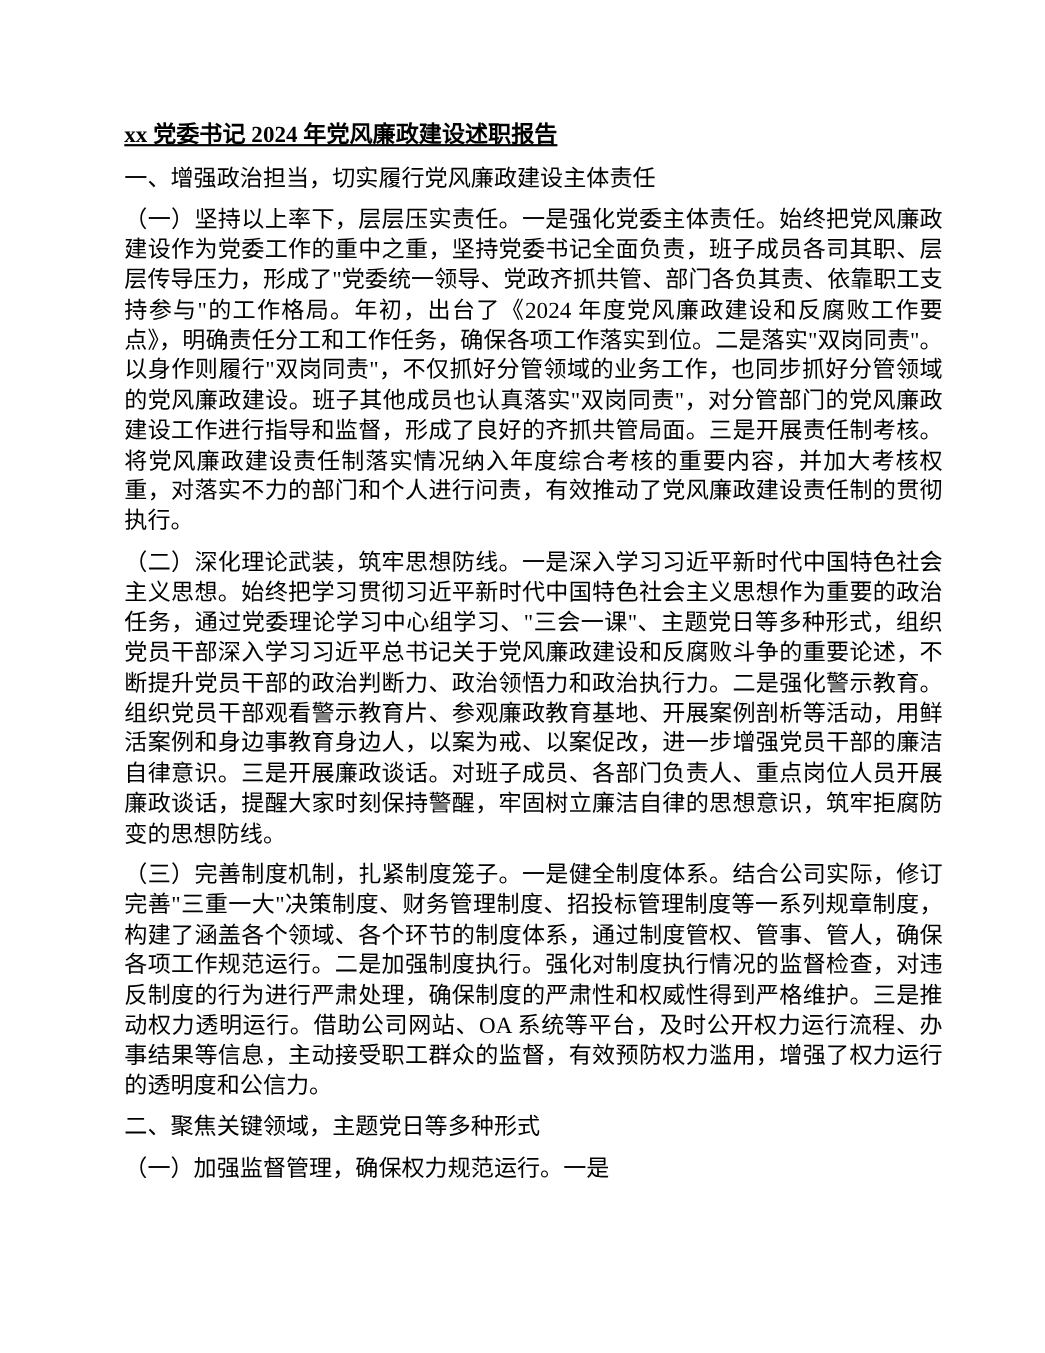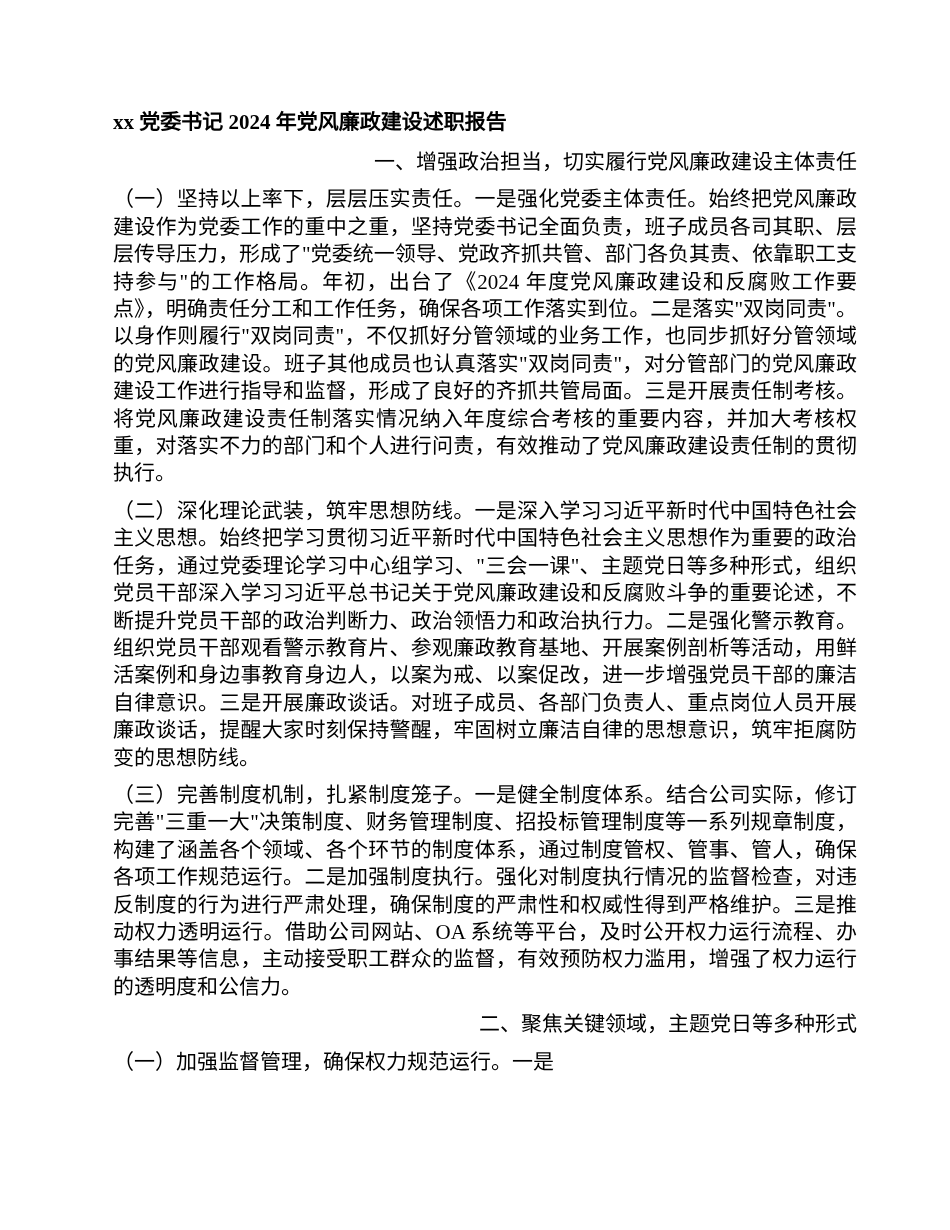--- a/index.html
+++ b/index.html
@@ -20,32 +20,33 @@
     height: 1230px;
     padding: 108px 93px 0 113px;
     background: #ffffff;
   }
   .doc-title {
     font-size: 21px;
     font-weight: 700;
     line-height: 28px;
     margin: 0 0 13px 0;
     text-align: left;
+    text-decoration: underline;
   }
   .para, .heading {
     font-size: 21px;
     font-weight: 400;
     line-height: 27.4px;
     margin: 0 0 10px 0;
     text-align: justify;
     text-justify: inter-ideograph;
     word-break: break-all;
   }
   .heading {
-    text-align: right;
+    text-align: left;
   }
 </style>
 </head>
 <body>
 
 <div class="page">
   <h1 class="doc-title">xx 党委书记 2024 年党风廉政建设述职报告</h1>
 
 
   <h2 class="heading">一、增强政治担当，切实履行党风廉政建设主体责任</h2>

